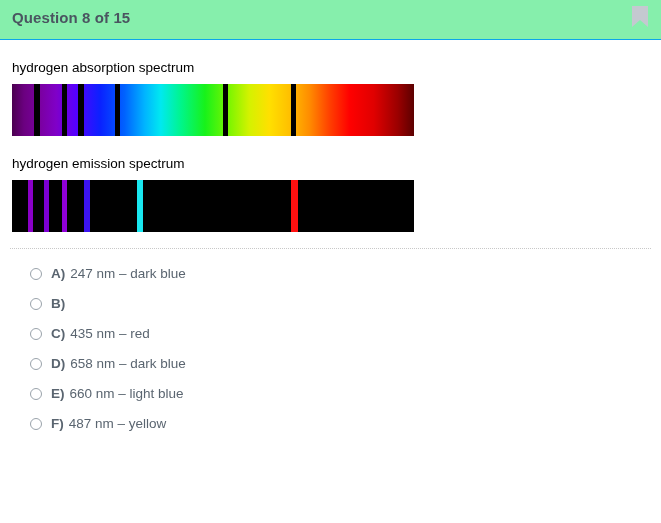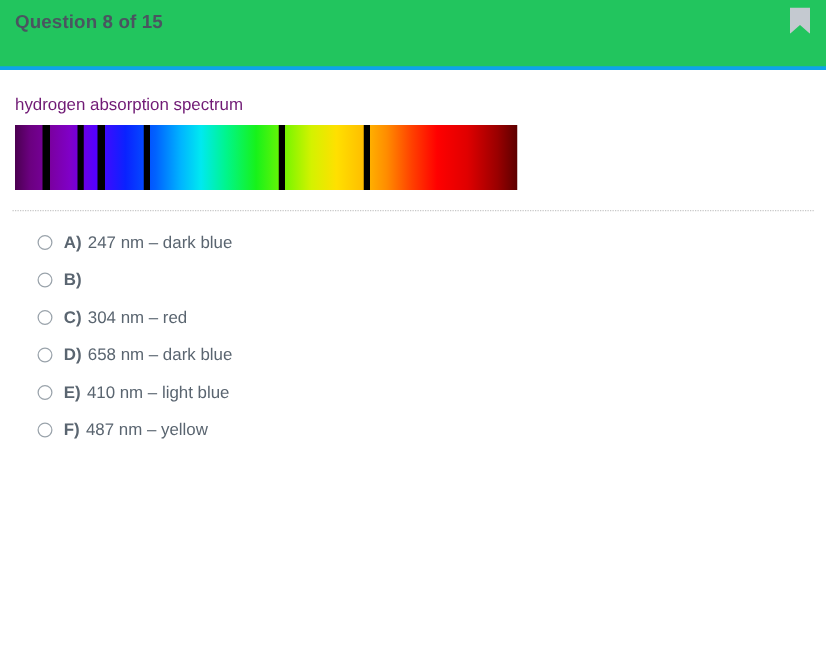--- a/index.html
+++ b/index.html
@@ -11,23 +11,23 @@
     height: 523px;
     background: #ffffff;
     font-family: "Liberation Sans", sans-serif;
     color: #5a6570;
     overflow: hidden;
   }
 
   
   .q-header {
     position: relative;
-    height: 56px;
-    background: #22c55e;
-    border-bottom: 3px solid #0ea5e9;
+    height: 40px;
+    background: #86efac;
+    border-bottom: 1px solid #0ea5e9;
     box-sizing: border-box;
   }
   .q-header-title {
     position: absolute;
     left: 12px;
     top: 9px;
     font-size: 15px;
     font-weight: bold;
     color: #4a5560;
     letter-spacing: 0.1px;
@@ -45,21 +45,21 @@
   .q-body {
     position: relative;
     padding: 0;
   }
 
   .spectrum-block {
     padding: 0 0 0 12px;
   }
   .spectrum-label {
     font-size: 13.5px;
-    color: #701a75;
+    color: #000000;
     padding-top: 20px;
     padding-bottom: 8px;
     line-height: 16px;
   }
 
   .spectrum-bar {
     position: relative;
     width: 402px;
     height: 52px;
     overflow: hidden;
@@ -169,48 +169,60 @@
       <div class="absorption-gradient"></div>
     <div class="line" style="left: 5.5%; width: 1.5%; background: rgb(0, 0, 0);"></div>
         <div class="line" style="left: 12.5%; width: 1.2%; background: rgb(0, 0, 0);"></div>
         <div class="line" style="left: 16.5%; width: 1.5%; background: rgb(0, 0, 0);"></div>
         <div class="line" style="left: 25.5%; width: 1.4%; background: rgb(0, 0, 0);"></div>
         <div class="line" style="left: 52.5%; width: 1.2%; background: rgb(0, 0, 0);"></div>
         <div class="line" style="left: 69.5%; width: 1.2%; background: rgb(0, 0, 0);"></div>
       </div>
   </div>
 
+  <div class="spectrum-block">
+    <div class="spectrum-label">hydrogen emission spectrum</div>
+    <div class="spectrum-bar" id="emission-bar">
+      <div class="emission-bg"></div>
+    <div class="line" style="left: 4%; width: 1.2%; background: rgb(138, 0, 200);"></div>
+        <div class="line" style="left: 8%; width: 1.2%; background: rgb(125, 0, 210);"></div>
+        <div class="line" style="left: 12.5%; width: 1.2%; background: rgb(144, 0, 216);"></div>
+        <div class="line" style="left: 18%; width: 1.4%; background: rgb(60, 20, 240);"></div>
+        <div class="line" style="left: 31%; width: 1.6%; background: rgb(25, 232, 240);"></div>
+        <div class="line" style="left: 69.5%; width: 1.6%; background: rgb(255, 16, 16);"></div>
+      </div>
+  </div>
 
 
   <div class="divider"></div>
 
   <div class="options" id="options-list">
       <div class="option-row">
         <span class="radio"></span>
         <span class="option-letter">A)</span>
         <span class="option-text">247 nm – dark blue</span>
       </div>
       <div class="option-row">
         <span class="radio"></span>
         <span class="option-letter">B)</span>
       </div>
       <div class="option-row">
         <span class="radio"></span>
         <span class="option-letter">C)</span>
-        <span class="option-text">304 nm – red</span>
+        <span class="option-text">435 nm – red</span>
       </div>
       <div class="option-row">
         <span class="radio"></span>
         <span class="option-letter">D)</span>
         <span class="option-text">658 nm – dark blue</span>
       </div>
       <div class="option-row">
         <span class="radio"></span>
         <span class="option-letter">E)</span>
-        <span class="option-text">410 nm – light blue</span>
+        <span class="option-text">660 nm – light blue</span>
       </div>
       <div class="option-row">
         <span class="radio"></span>
         <span class="option-letter">F)</span>
         <span class="option-text">487 nm – yellow</span>
       </div>
     </div>
 
 </div>
 

